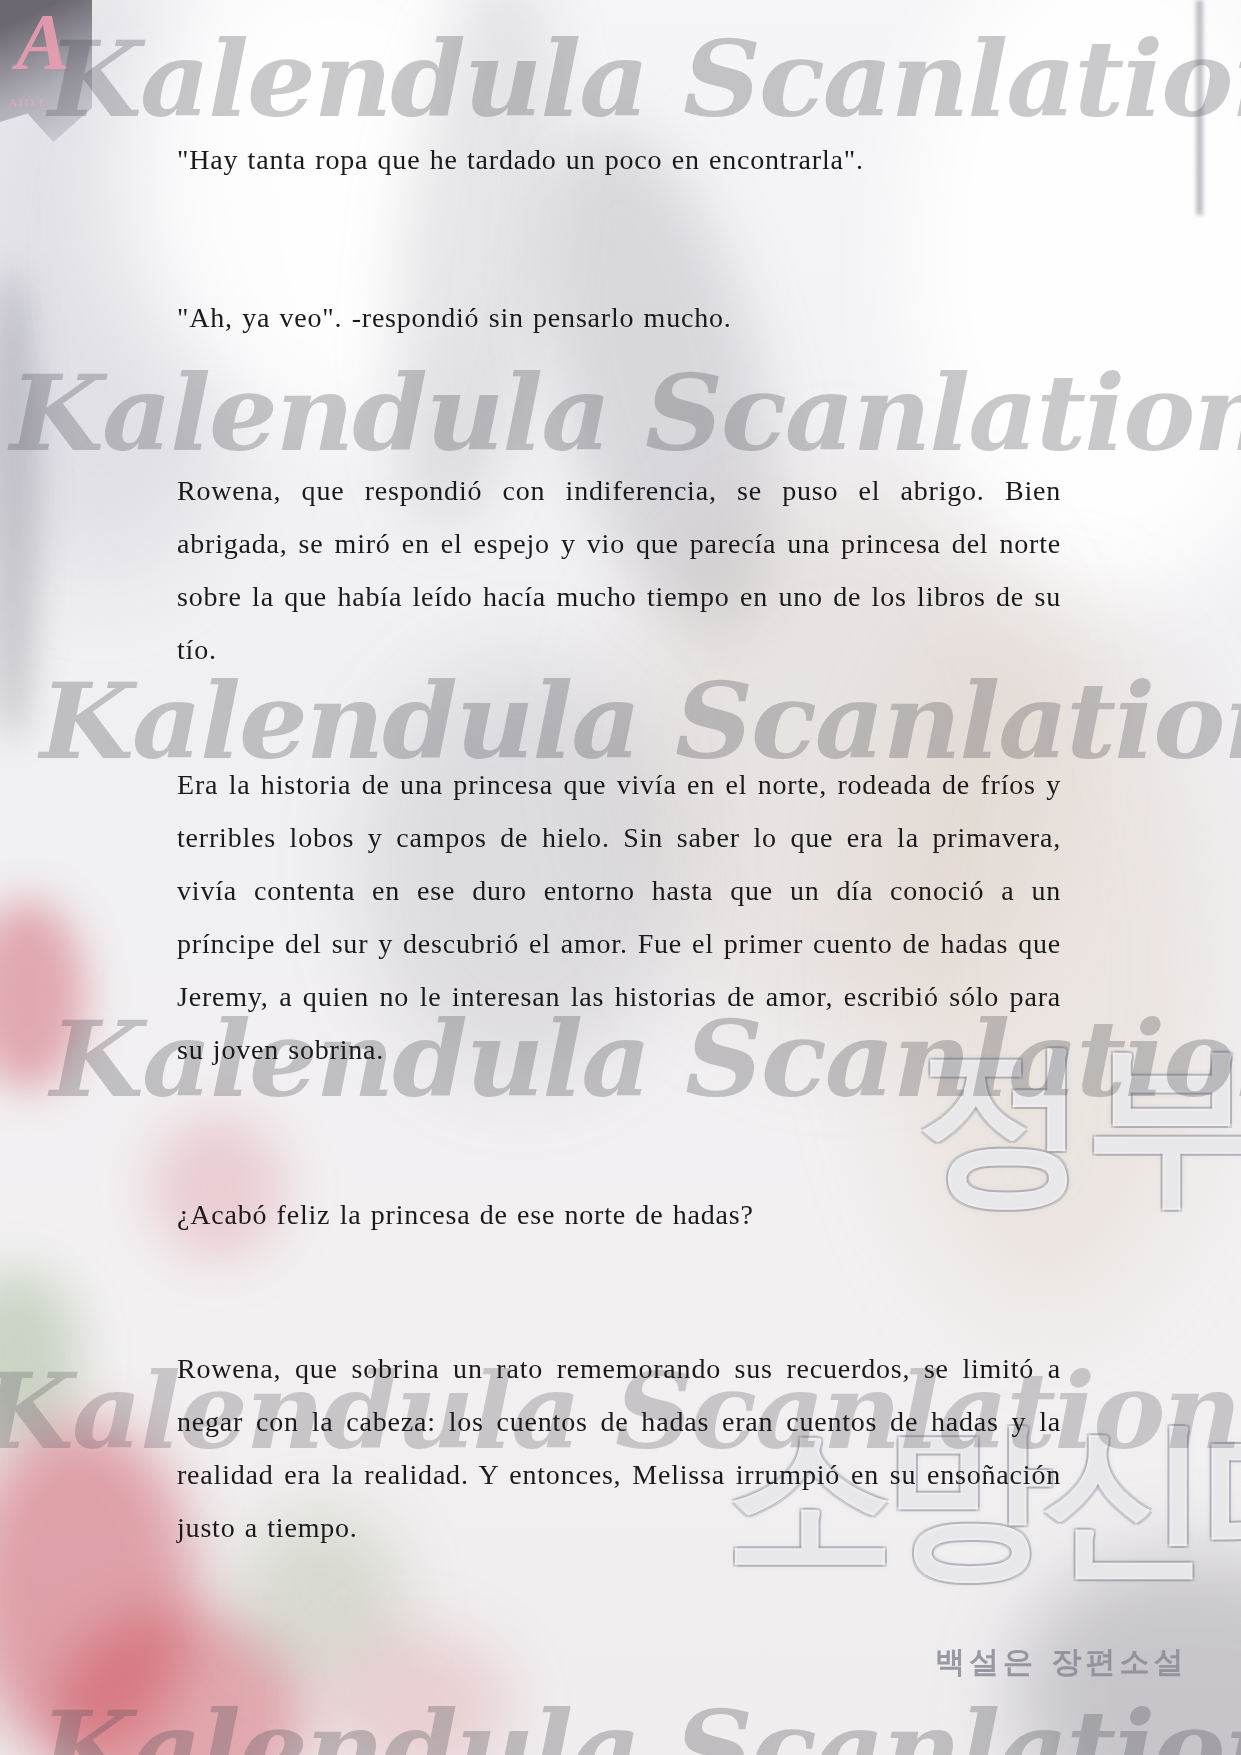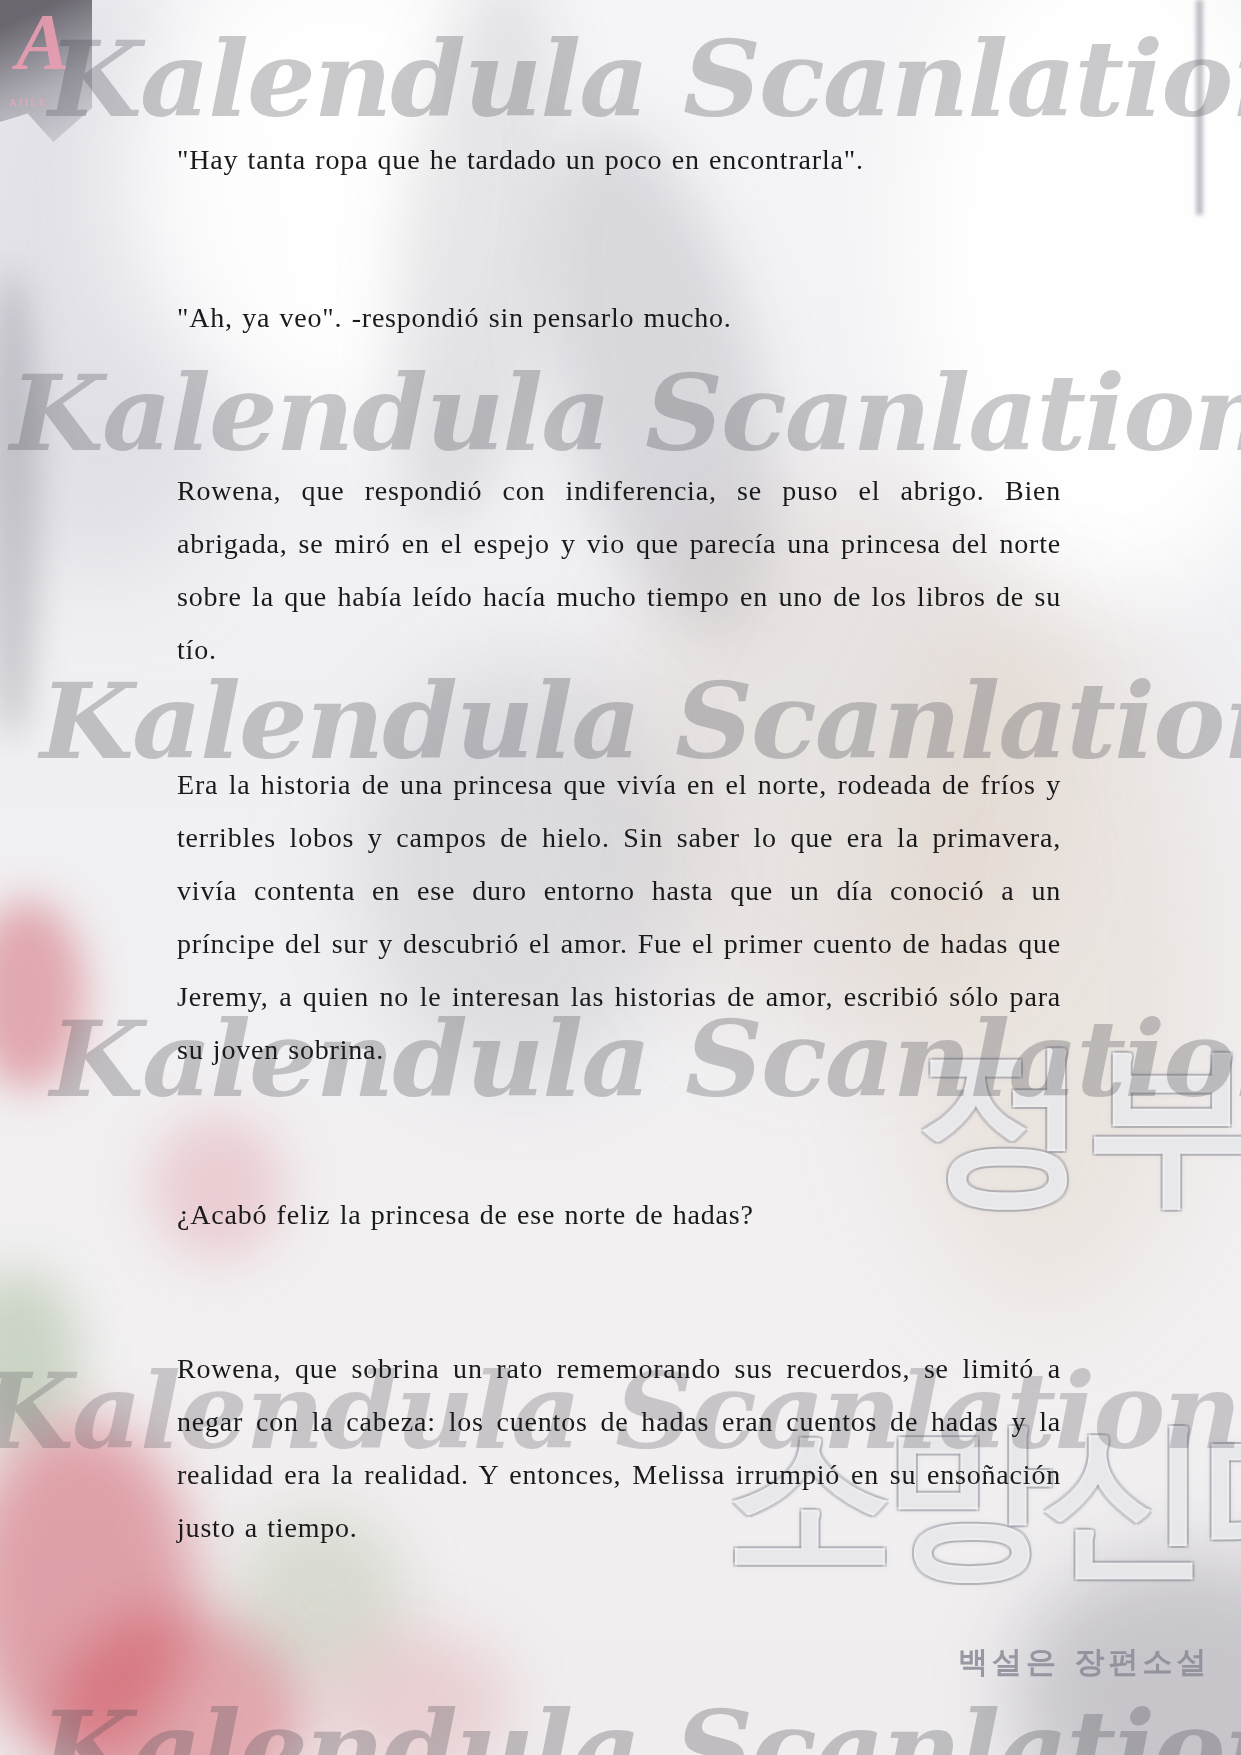--- a/index.html
+++ b/index.html
@@ -27,21 +27,21 @@
     color:rgba(255,255,255,0.78);
     text-shadow:2px 2px 0 rgba(125,125,140,0.28), -2px -2px 0 rgba(125,125,140,0.28),
                 2px -2px 0 rgba(125,125,140,0.28), -2px 2px 0 rgba(125,125,140,0.28),
                 0 0 6px rgba(160,160,175,0.25);
   }
   .kt1 { left:915px; top:1005px; font-size:175px; letter-spacing:-6px; }
   .kt2 { left:725px; top:1385px; font-size:170px; letter-spacing:-12px; }
   .caption {
     position:absolute; left:935px; top:1642px;
     font-family:"DejaVu Sans", sans-serif; font-weight:bold; font-size:30px;
-    color:rgba(138,138,150,0.85); letter-spacing:4px; white-space:nowrap;margin-left:23px;
+    color:rgba(138,138,150,0.85); letter-spacing:4px; white-space:nowrap;
   }
   .logo {
     position:absolute; left:0; top:0; width:92px; height:142px;
     clip-path:polygon(0 0,100% 0,100% 76%,58% 100%,30% 80%,0 86%);
     background:linear-gradient(155deg, rgba(52,48,58,0.70) 15%, rgba(90,86,98,0.38) 60%, rgba(130,126,138,0.18) 100%);
   }
   .logo-a {
     position:absolute; left:16px; top:2px;
     font-family:"Liberation Serif", serif; font-style:italic; font-weight:bold;
     font-size:80px; color:rgba(236,158,178,0.88); line-height:1;

